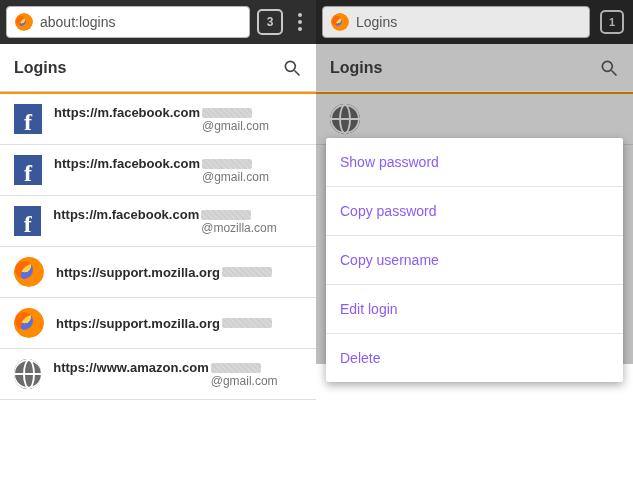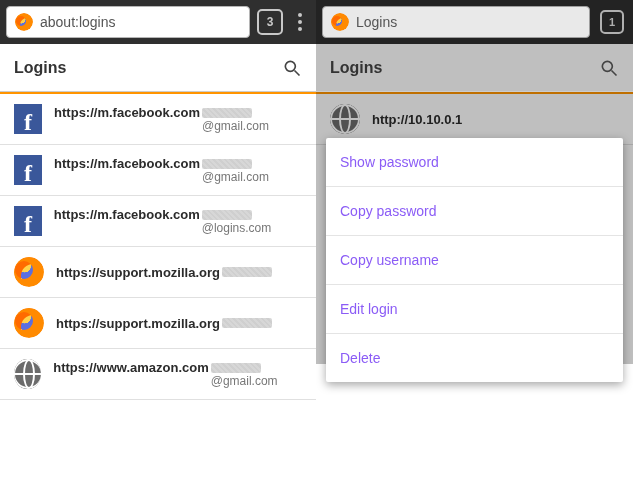--- a/index.html
+++ b/index.html
@@ -102,21 +102,21 @@
         <span class="login-user"><span class="redact"></span><span>@gmail.com</span></span>
       </div>
     </div>
 
     <div class="login-item">
       <div class="site-icon fb-icon">
           <span>f</span>
         </div>
       <div class="login-text">
         <span class="login-site">https://m.facebook.com</span>
-        <span class="login-user"><span class="redact"></span><span>@logins.com</span></span>
+        <span class="login-user"><span class="redact"></span><span>@mozilla.com</span></span>
       </div>
     </div>
 
     <div class="login-item">
       <div class="site-icon ff-large"></div>
       <div class="login-text">
         <span class="login-site">https://support.mozilla.org</span>
         <span class="login-user"><span class="redact"></span><span></span></span>
       </div>
     </div>
@@ -159,23 +159,20 @@
       <line x1="15" y1="15" x2="21" y2="21" stroke="currentColor" stroke-width="2"></line>
     </svg>
   </div>
   <div class="orange-rule"></div>
 
   <div class="login-list">
     <div class="login-item">
       <div class="site-icon globe-icon">
           <span class="globe-hline"></span>
         </div>
-      <div class="login-text">
-        <span class="login-site">http://10.10.0.1</span>
-      </div>
     </div>
   </div>
 
   <div class="overlay"></div>
 
   <div class="ctx-menu">
     <div class="ctx-item">Show password</div>
     <div class="ctx-item">Copy password</div>
     <div class="ctx-item">Copy username</div>
     <div class="ctx-item">Edit login</div>

